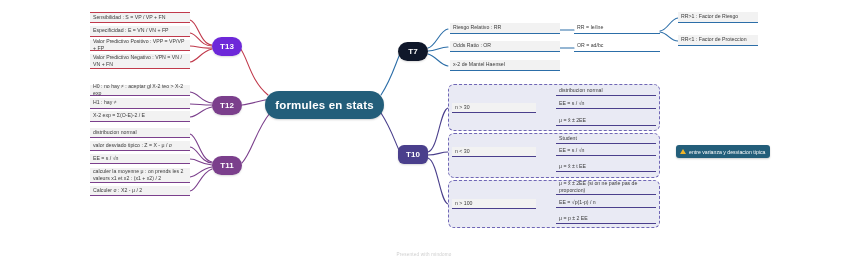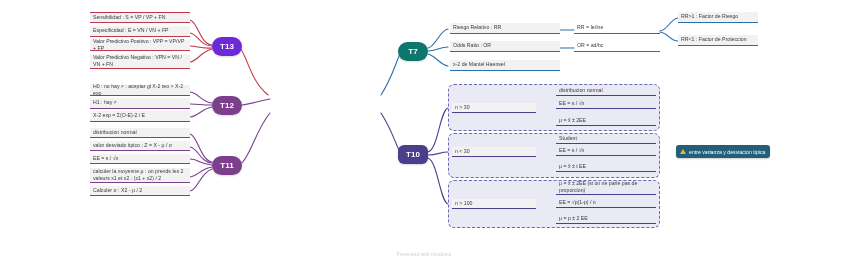--- a/index.html
+++ b/index.html
@@ -23,21 +23,21 @@
 
   
   .pill{
     position:absolute;display:flex;align-items:center;justify-content:center;
     border-radius:11px;color:#fff;font-size:8px;font-weight:bold;
     width:30px;height:19px;box-shadow:0 1px 2px rgba(0,0,0,.15);
   }
   .pill.t13{left:212px;top:37px;background:#6d28d9;}
   .pill.t12{left:212px;top:96px;background:#7b3f8c;}
   .pill.t11{left:212px;top:156px;background:#7b3f8c;}
-  .pill.t7 {left:398px;top:42px;background:#0f766e;text-align:center;}
+  .pill.t7 {left:398px;top:42px;background:#0f172a;text-align:center;}
   .pill.t10{left:398px;top:145px;background:#4a3f8c;border-radius:6px;}
 
   
   .leaf{
     position:absolute;box-sizing:border-box;
     font-size:5.2px;line-height:1.32;color:#3b3b3b;
     padding:1px 3px 1.5px 3px;
     display:flex;align-items:center;
   }
   .leaf .txt{display:block;}
@@ -128,20 +128,23 @@
       <path d="M536 152 C 546 150, 548 140, 556 139" stroke="#4a3f8c"></path>
       <path d="M536 152 C 546 152, 548 151, 556 151" stroke="#4a3f8c"></path>
       <path d="M536 153 C 546 156, 548 166, 556 167" stroke="#4a3f8c"></path>
 
       <path d="M536 204 C 546 202, 548 189, 556 188" stroke="#4a3f8c"></path>
       <path d="M536 204 C 546 204, 548 203, 556 203" stroke="#4a3f8c"></path>
       <path d="M536 205 C 546 209, 548 218, 556 219" stroke="#4a3f8c"></path>
     </g>
   </svg>
 
+  <div class="center-node">
+    <span>formules en stats</span>
+  </div>
 
   <div class="pill t13">
     <span>T13</span>
   </div>
   <div class="pill t12">
     <span>T12</span>
   </div>
   <div class="pill t11">
     <span>T11</span>
   </div>

